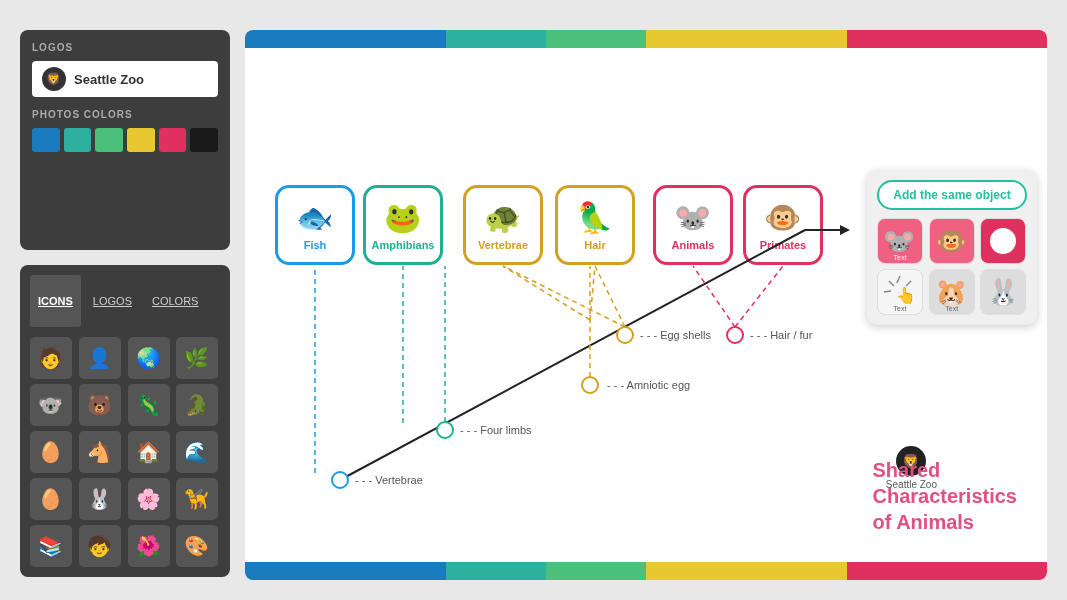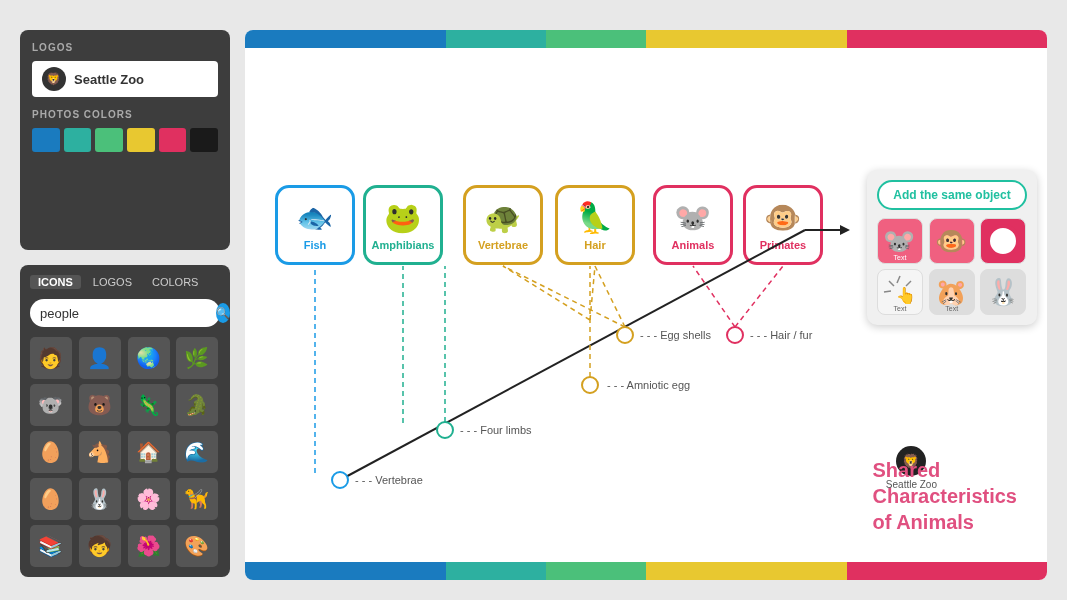--- a/index.html
+++ b/index.html
@@ -75,24 +75,25 @@
       padding: 10px;
       color: white;
     }
     .tabs {
       display: flex;
       gap: 4px;
       margin-bottom: 10px;
     }
     .tab {
       font-size: 11px;
-      padding: 1px 8px;
+      padding: 20px 8px;
       border-radius: 3px;
       cursor: pointer;
       color: #ccc;
+      text-decoration: underline;
     }
     .tab.active {
       background: #555;
       color: white;
       font-weight: bold;
     }
     .search-bar {
       display: flex;
       align-items: center;
       background: white;
@@ -311,24 +312,20 @@
       <div class="color-swatch" style="background:#1a1a1a;"></div>
     </div>
   </div>
 </div>
 
 <div class="search-panel">
   <div class="tabs">
     <div class="tab active">ICONS</div>
     <div class="tab">LOGOS</div>
     <div class="tab">COLORS</div>
-  </div>
-  <div class="search-bar">
-    <input class="search-input" value="people" type="text" style="">
-    <div class="search-icon-btn">🔍</div>
   </div>
   <div class="icon-grid">
     <div class="icon-cell">🧑</div>
     <div class="icon-cell">👤</div>
     <div class="icon-cell">🌏</div>
     <div class="icon-cell">🌿</div>
     <div class="icon-cell">🐨</div>
     <div class="icon-cell">🐻</div>
     <div class="icon-cell">🦎</div>
     <div class="icon-cell">🐊</div>

